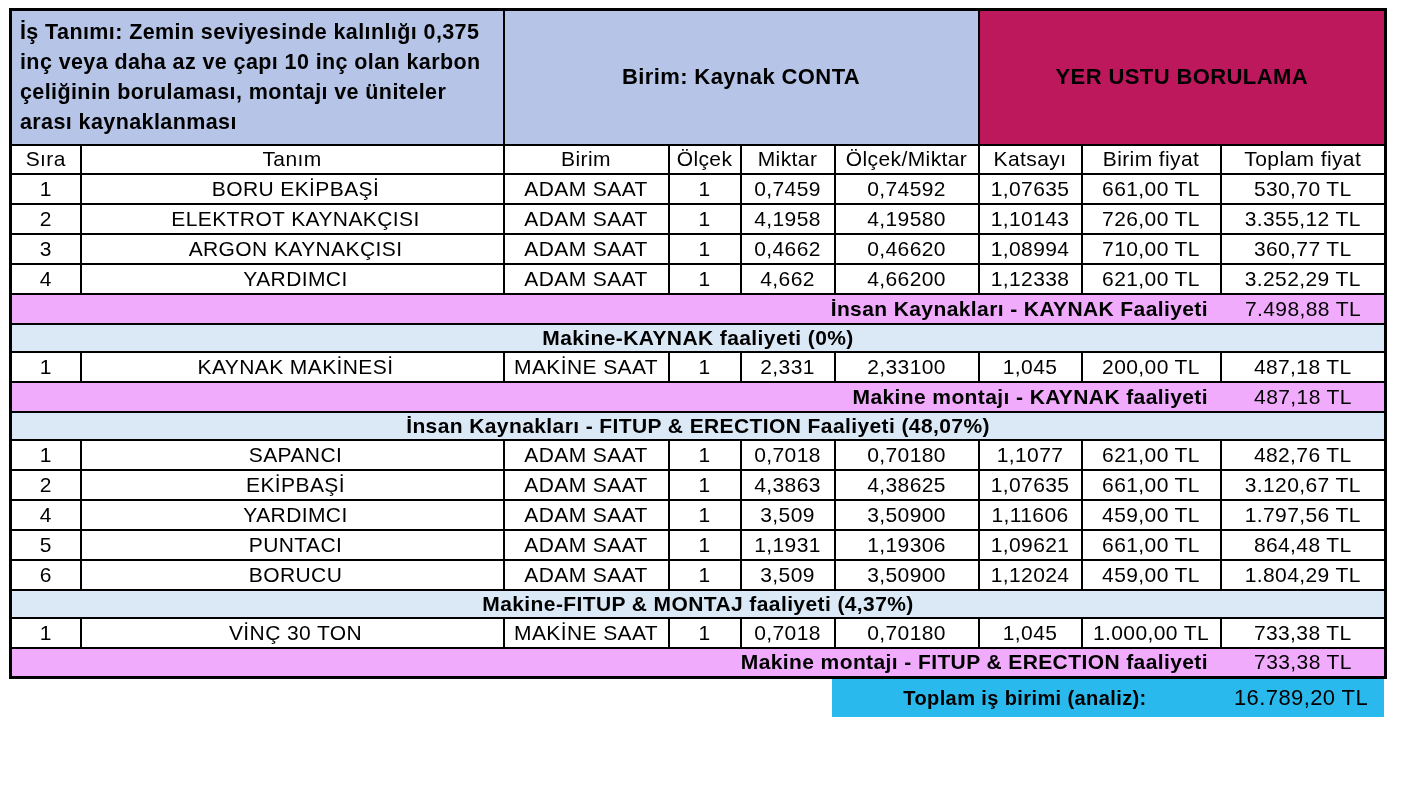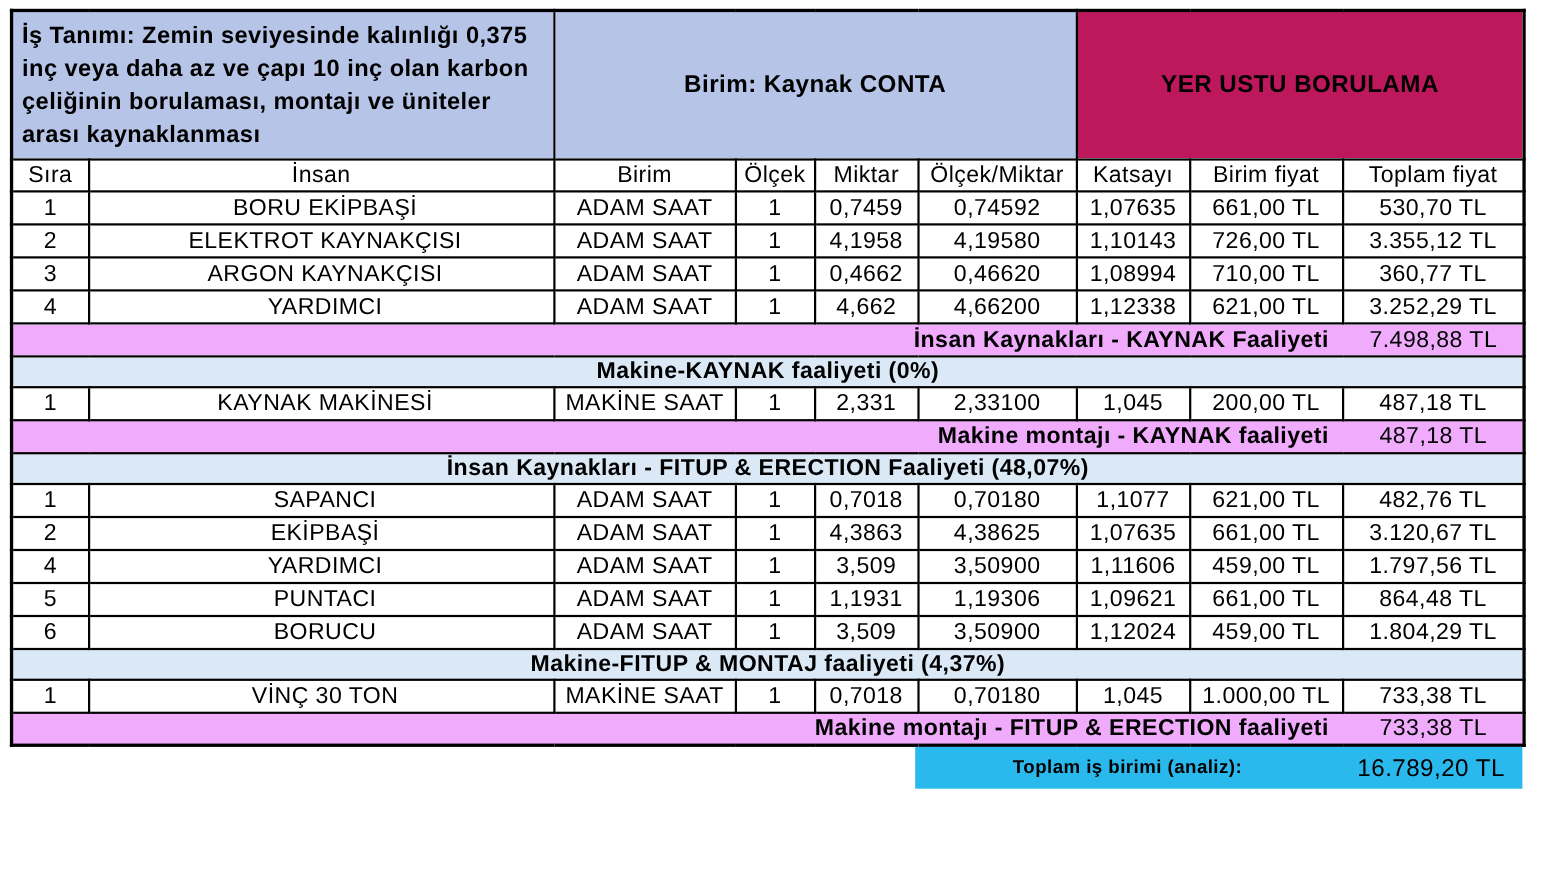--- a/index.html
+++ b/index.html
@@ -81,21 +81,21 @@
     margin-left: 823px;
     width: 552px;
     height: 38px;
     display: flex;
     align-items: center;
   }
   .total-label {
     flex: 0 0 386px;
     text-align: center;
     font-weight: bold;
-    font-size: 17px;
+    font-size: 20px;
     letter-spacing: 0.4px;
   }
   .total-value {
     flex: 1;
     text-align: center;
     font-size: 22px;
     letter-spacing: 0.4px;
   }
 </style>
 </head>
@@ -115,21 +115,21 @@
         <col style="width:165px">
     </colgroup>
     <tbody>
       <tr class="top-header">
         <td class="job-desc" colspan="2" style="background: rgb(182, 197, 231);">İş Tanımı: Zemin seviyesinde kalınlığı 0,375 inç veya daha az ve çapı 10 inç olan karbon çeliğinin borulaması, montajı ve üniteler arası kaynaklanması</td>
         <td class="block-title" colspan="4" style="background: rgb(182, 197, 231);">Birim: Kaynak CONTA</td>
         <td class="block-title" colspan="3" style="background: #be185d;">YER USTU BORULAMA</td>
       </tr>
       <tr class="col-header">
         <th>Sıra</th>
-        <th>İnsan</th>
+        <th>Tanım</th>
         <th>Birim</th>
         <th>Ölçek</th>
         <th>Miktar</th>
         <th>Ölçek/Miktar</th>
         <th>Katsayı</th>
         <th>Birim fiyat</th>
         <th>Toplam fiyat</th>
       </tr>
 
         <tr class="data-row">

